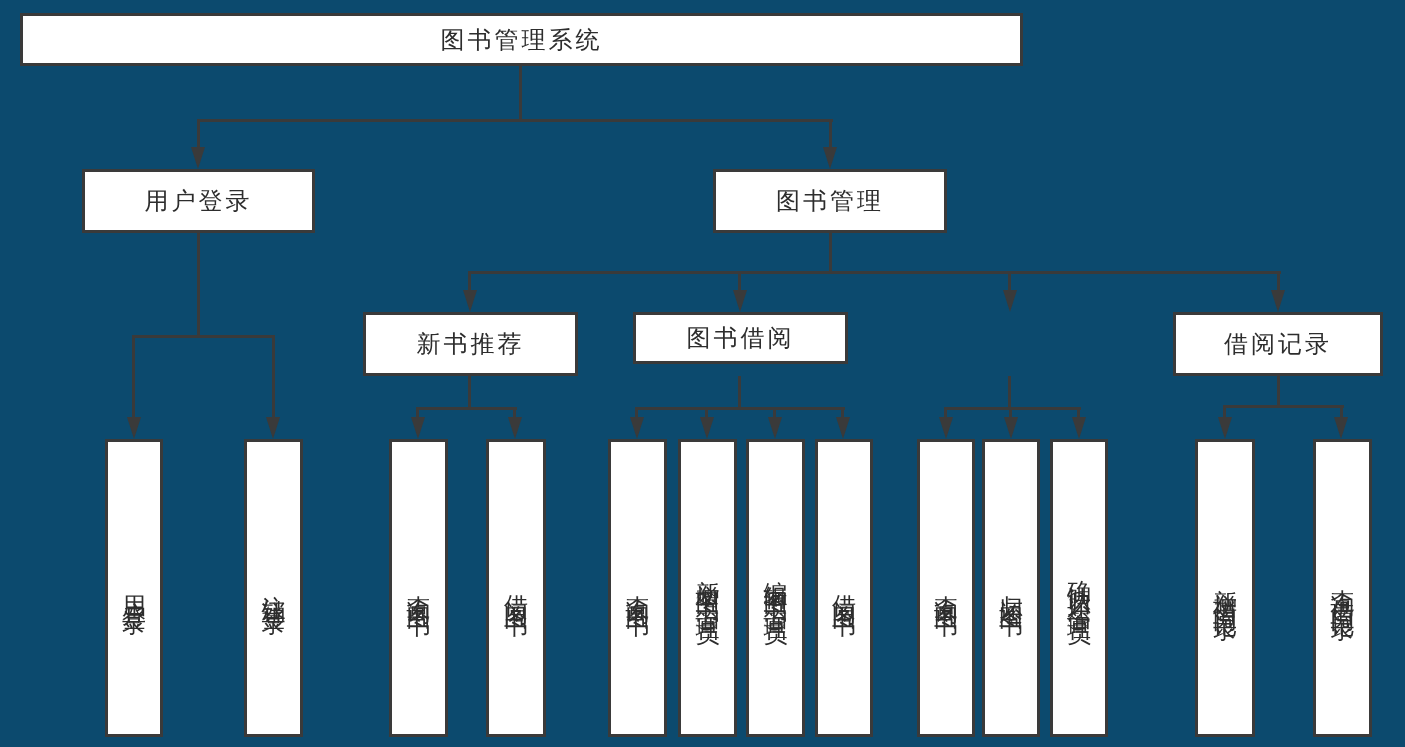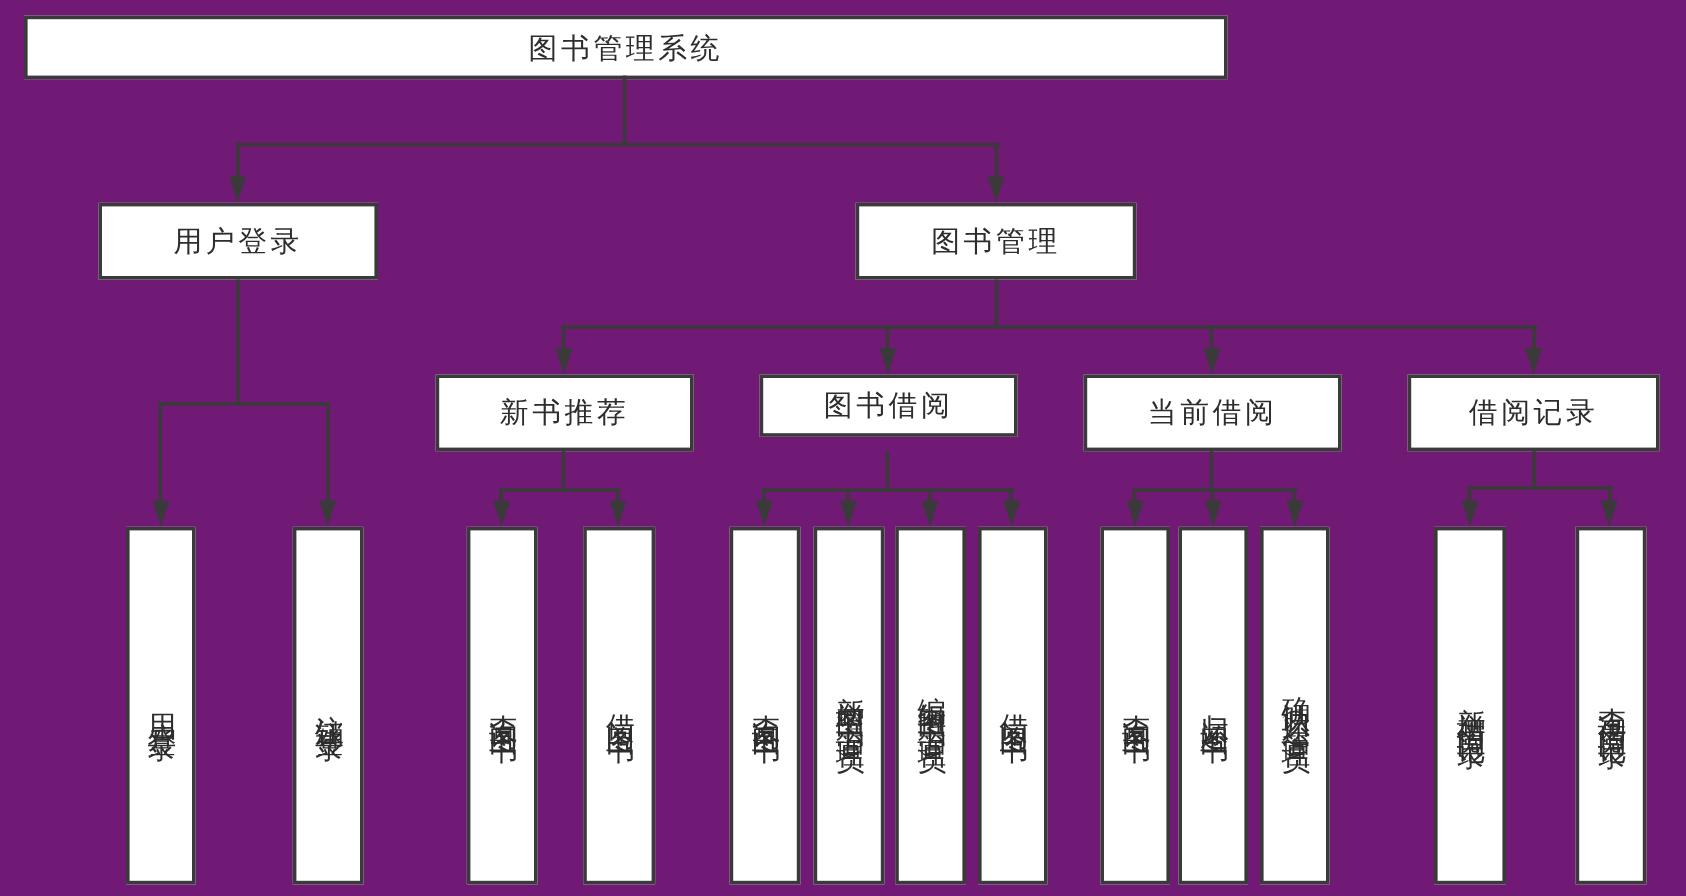--- a/index.html
+++ b/index.html
@@ -1,20 +1,20 @@
 <!DOCTYPE html>
 <html><head>
 <meta charset="utf-8">
 <title>图书管理系统</title>
 <style>
   html,body { margin:0; padding:0; background:#ffffff; }
   #stage {
     position:relative;
     width:1405px; height:747px;
-    background:#701a75;
+    background:#0c4a6e;
     font-family:"Liberation Sans","DejaVu Sans",sans-serif;
     overflow:hidden;
   }
   .box {
     position:absolute;
     box-sizing:border-box;
     border:3px solid #3a3a3a;
     background:#ffffff;
     display:flex;
     align-items:center;
@@ -88,23 +88,20 @@
   </div>
 
   <div class="box hbox" id="n-mgmt">
     <span>图书管理</span>
   </div>
 
   <div class="box hbox" id="n-borrow">
     <span>图书借阅</span>
   </div>
 
-  <div class="box hbox" id="n-cur">
-    <span>当前借阅</span>
-  </div>
 
   <div class="box hbox" id="n-rec">
     <span>借阅记录</span>
   </div>
 
   <div class="box leaf" id="l-a">
     <span class="vtext">用户登录</span>
   </div>
   <div class="box leaf" id="l-b">
     <span class="vtext">注销登录</span>

